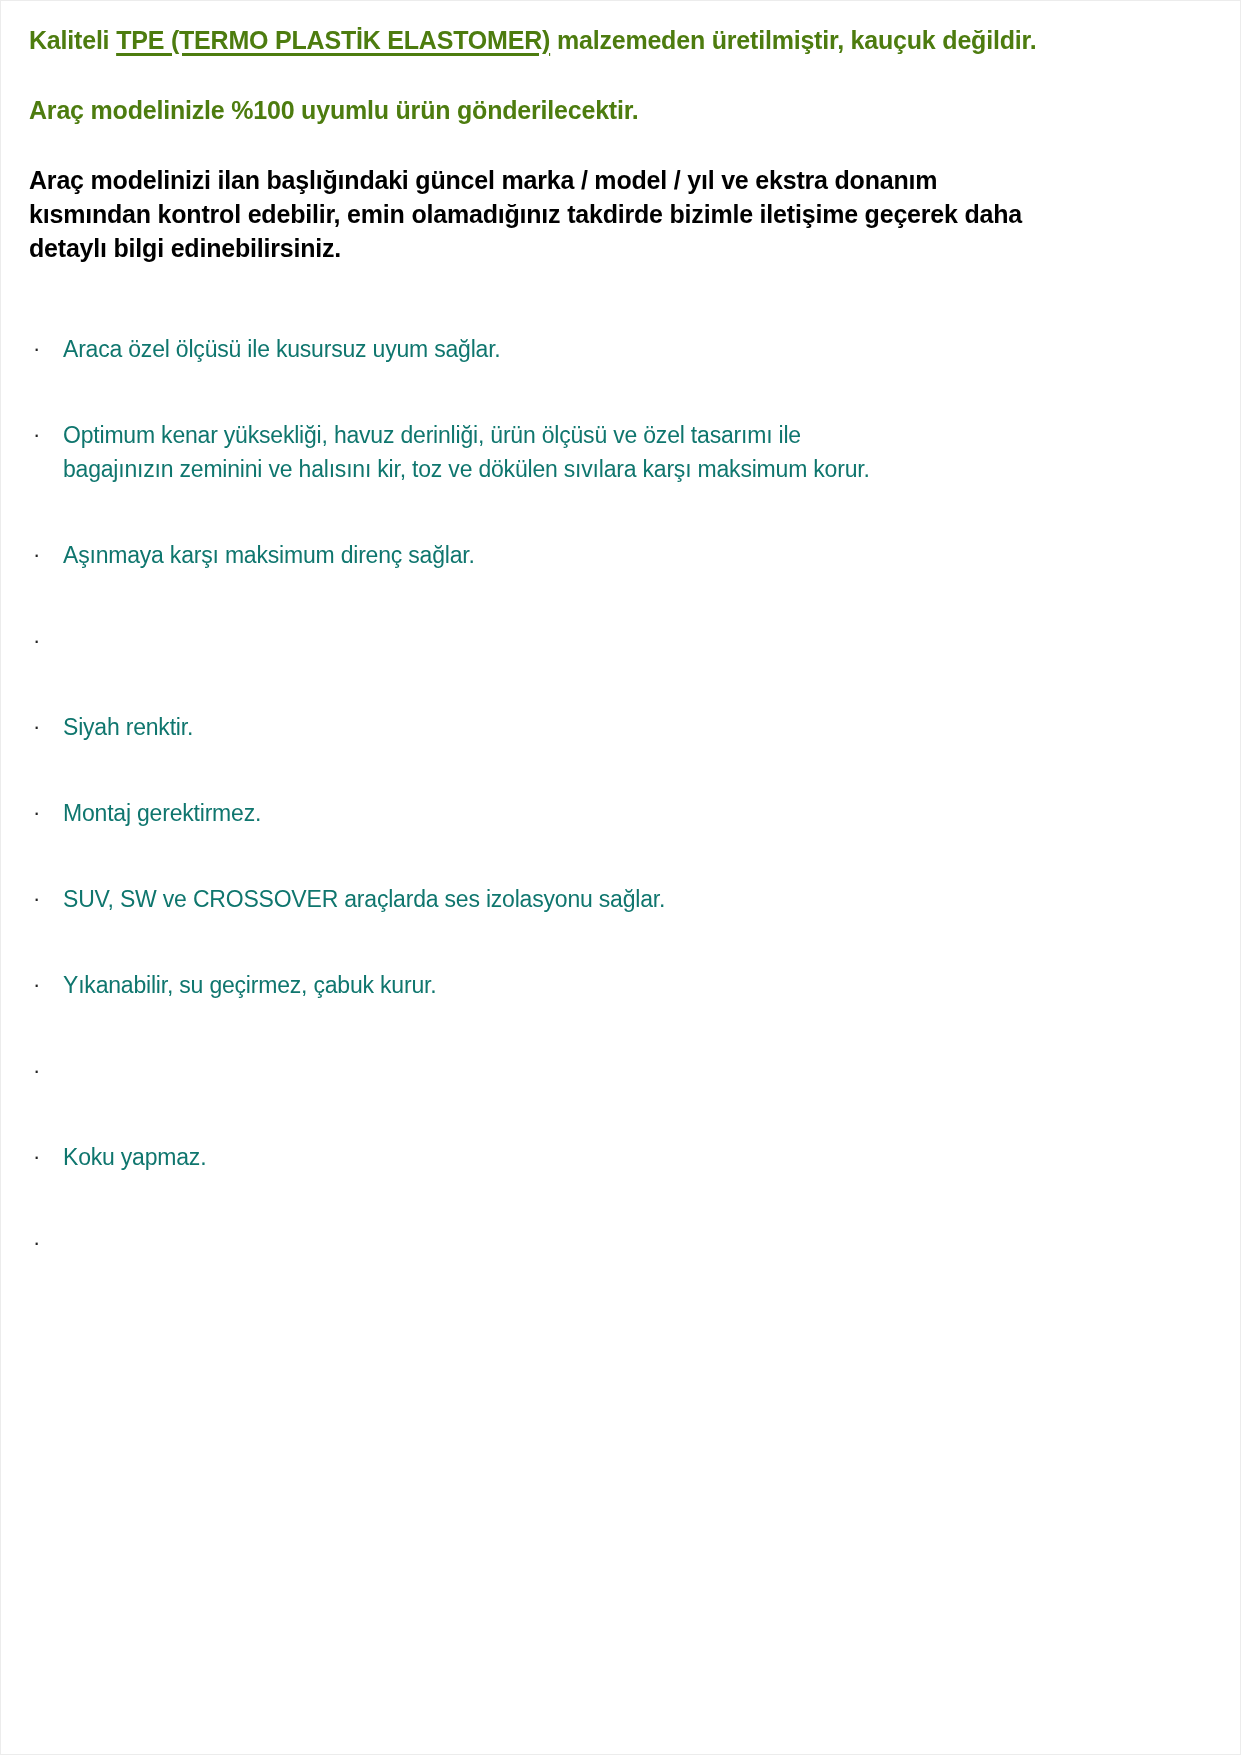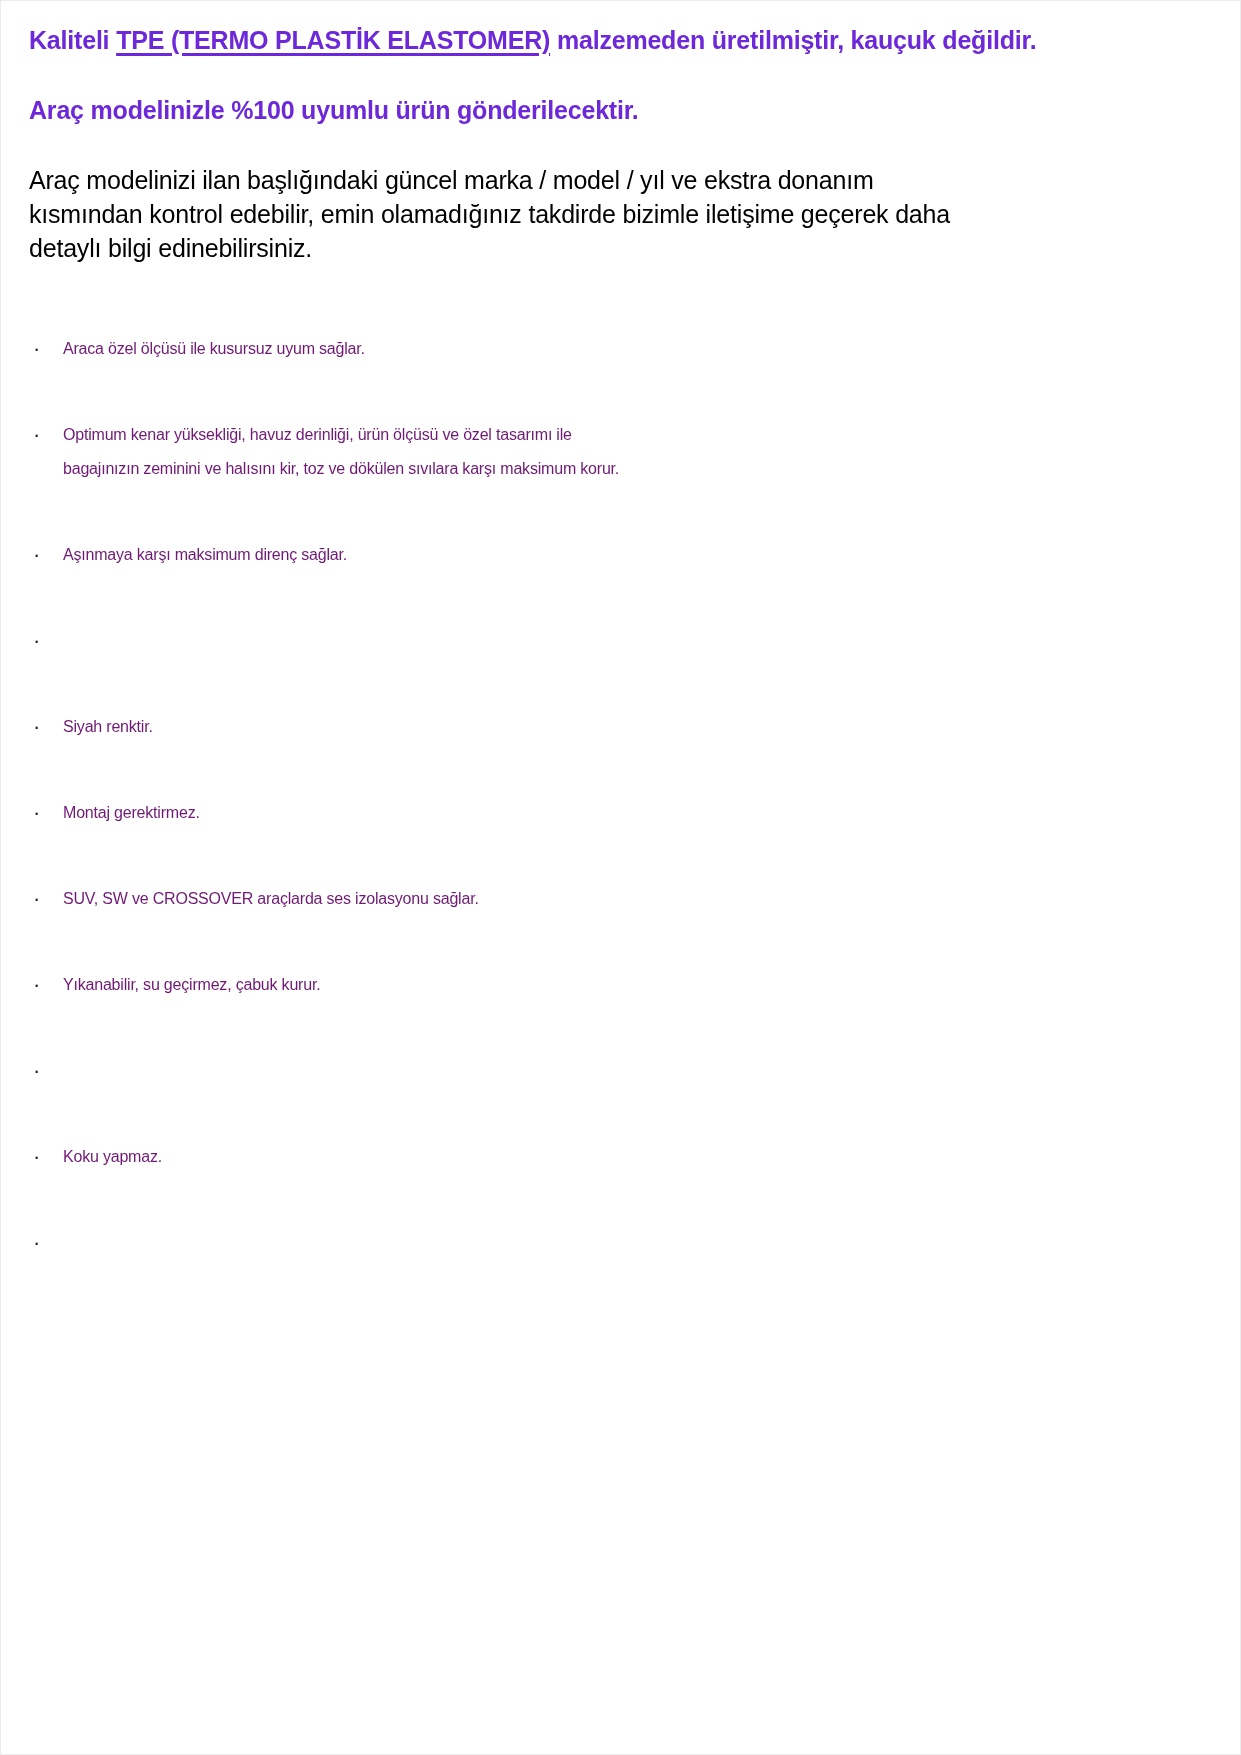--- a/index.html
+++ b/index.html
@@ -17,29 +17,29 @@
     padding: 22px 36px 0 28px;
     letter-spacing: -0.2px;
   }
   
   .h {
     font-weight: bold;
     font-size: 25px;
     line-height: 34px;
     margin: 0 0 36px 0;
     white-space: nowrap;
-    color: #6d28d9;
+    color: #4d7c0f;
   }
   .h .u {
     text-decoration: underline;
     text-decoration-thickness: 3px;
     text-underline-offset: 4px;
   }
   .note {
-    font-weight: normal;
+    font-weight: bold;
     font-size: 25px;
     line-height: 34px;
     margin: 0 0 67px 0;
     color: #000000;
   }
   .note .pline { white-space: nowrap; }
   
   .features { margin: 0; padding: 0; }
   .feature {
     display: flex;
@@ -49,23 +49,23 @@
   .feature .marker {
     flex: 0 0 34px;
     width: 34px;
     padding-left: 4px;
     box-sizing: border-box;
     font-size: 22px;
     line-height: 34px;
     color: #222222;
   }
   .feature .ftext {
-    font-size: 16px;
+    font-size: 23px;
     line-height: 34px;
-    color: #701a75;
+    color: #0f766e;
   }
   .feature .fline { white-space: nowrap; }
 </style>
 </head>
 <body>
 
 <main class="page">
 
   <p class="h"><span>Kaliteli </span><span class="u">TPE (TERMO PLASTİK ELASTOMER)</span><span> malzemeden üretilmiştir, kauçuk değildir.</span></p>
 

